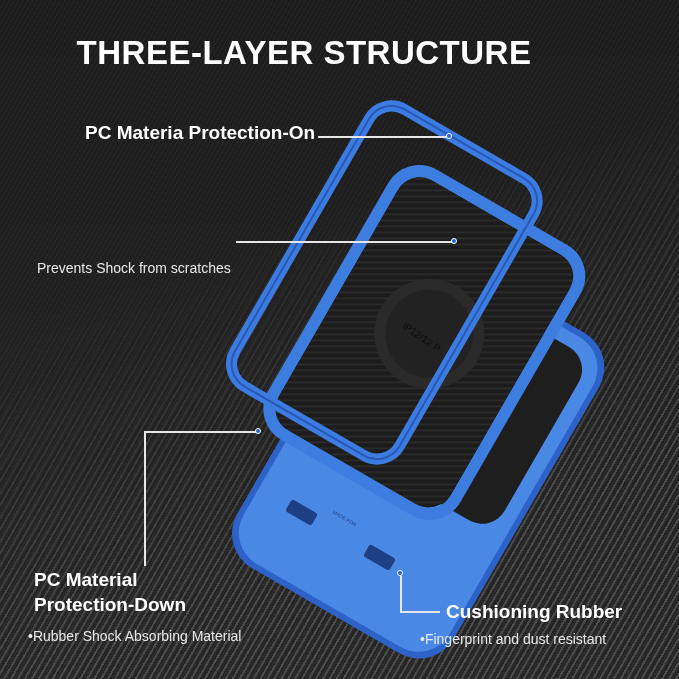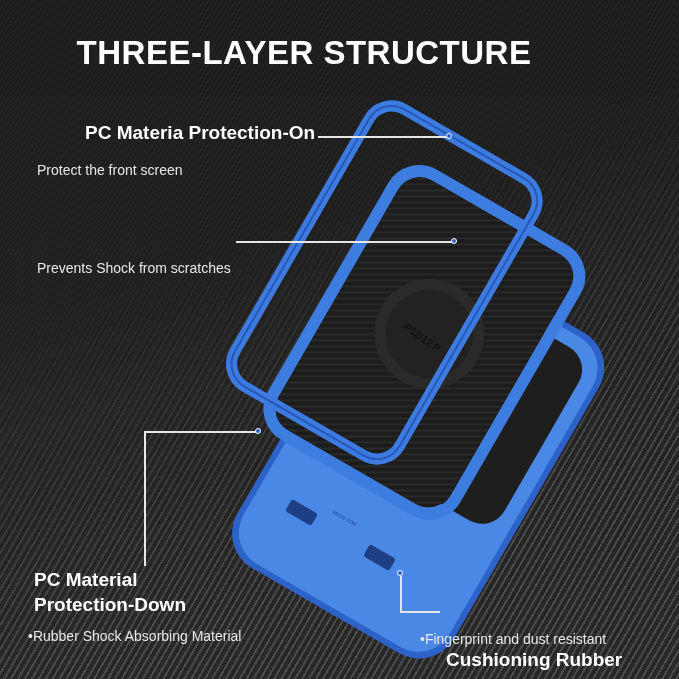--- a/index.html
+++ b/index.html
@@ -67,31 +67,30 @@
     <g transform="rotate(30 380 280)">
       <rect x="290" y="120" width="190" height="320" rx="26" fill="none" stroke="#3c7ce0" stroke-width="11"></rect>
       <rect x="290" y="120" width="190" height="320" rx="26" fill="none" stroke="#2858b8" stroke-width="2"></rect>
     </g>
     <text x="330" y="518" font-size="5" fill="#1f3f85" transform="rotate(30 340 520)" font-family="Liberation Sans, sans-serif">MADE FOR</text>
   </svg>
 
   <div class="label-h" style="left:37px; top:122px;margin-left:48px;">PC Materia Protection-On</div>
   <div class="line" style="left:318px; top:136px; width:130px; height:1.5px;"></div>
   <div class="dot" style="left:446px; top:133px;"></div>
-  <div class="label-s" style="left:37px; top:162px;">Protect the front screen</div>
 
   <div class="line" style="left:236px; top:241px; width:216px; height:1.5px;"></div>
   <div class="dot" style="left:451px; top:238px;"></div>
   <div class="label-s" style="left:37px; top:260px;">Prevents Shock from scratches</div>
 
   <div class="line" style="left:144px; top:431px; width:113px; height:1.5px;"></div>
   <div class="line" style="left:144px; top:431px; width:1.5px; height:135px;"></div>
   <div class="dot" style="left:255px; top:428px;"></div>
   <div class="label-h" style="left:34px; top:569px;">PC Material</div>
   <div class="label-h" style="left:34px; top:594px;">Protection-Down</div>
   <div class="label-s" style="left:28px; top:628px;">•Rubber Shock Absorbing Material</div>
 
   <div class="dot" style="left:397px; top:570px;"></div>
   <div class="line" style="left:400px; top:576px; width:1.5px; height:36px;"></div>
   <div class="line" style="left:400px; top:611px; width:40px; height:1.5px;"></div>
-  <div class="label-h" style="left:446px; top:601px;margin-top:48px;">Cushioning Rubber</div>
+  <div class="label-h" style="left:446px; top:601px;">Cushioning Rubber</div>
   <div class="label-s" style="left:420px; top:631px;">•Fingerprint and dust resistant</div>
 </div>
 
 </body></html>

